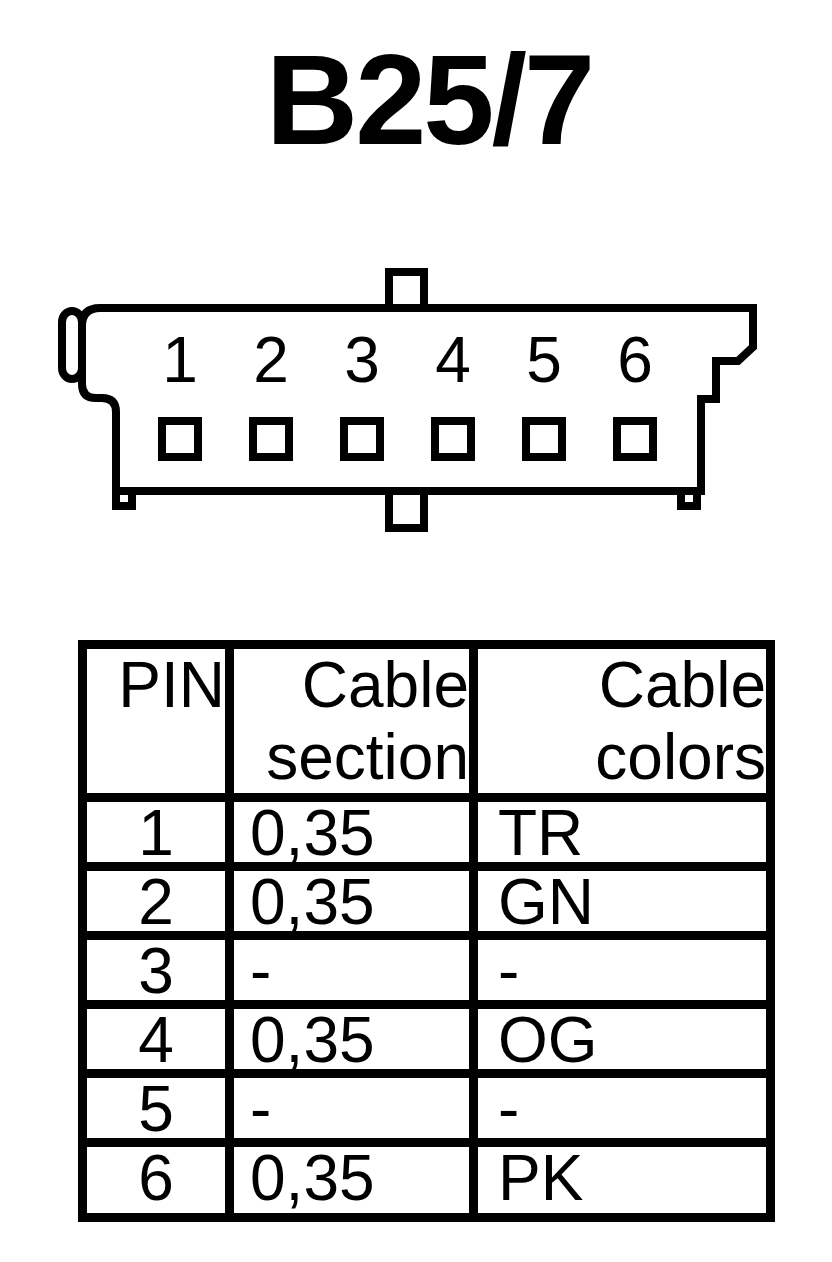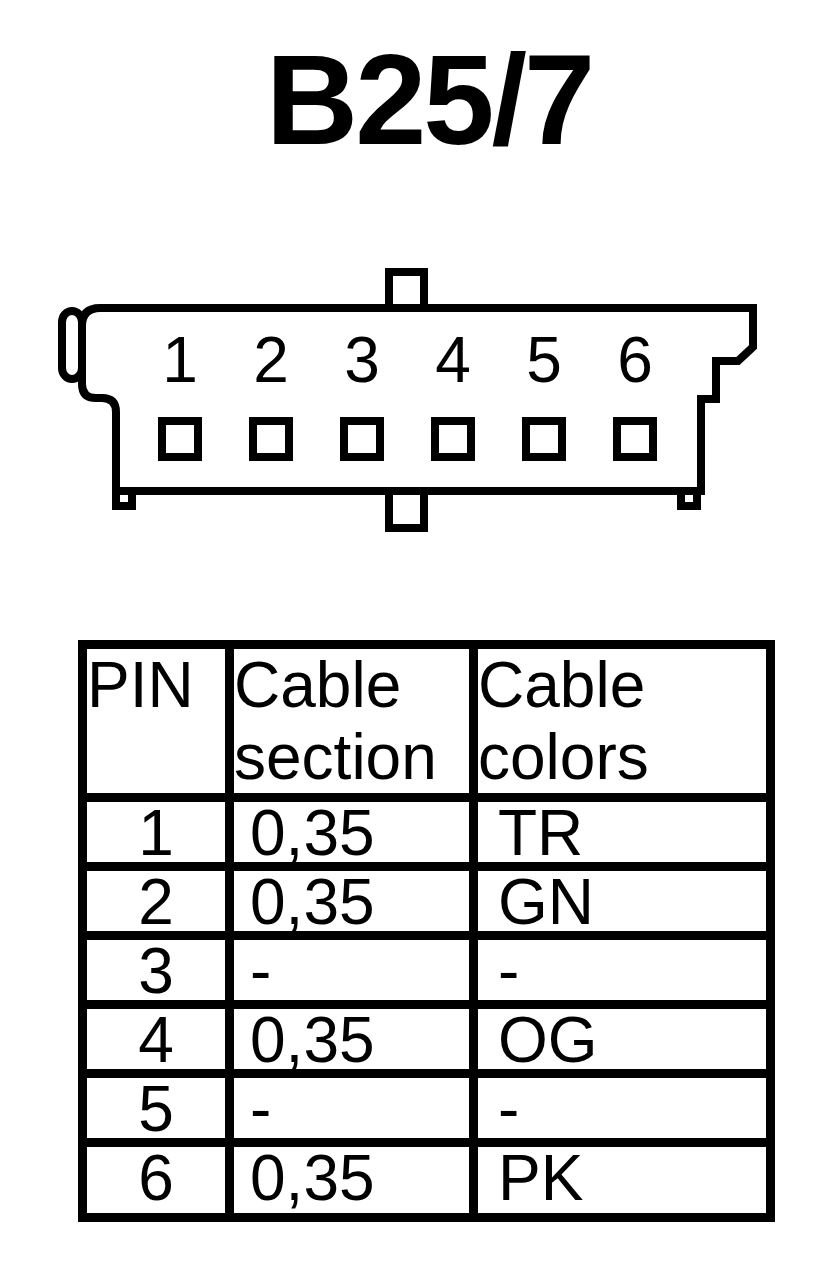--- a/index.html
+++ b/index.html
@@ -57,21 +57,21 @@
     width: 688px;
     font-size: 64px;
   }
   table.pin-table td {
     border: 9px solid #000000;
     vertical-align: top;
     overflow: visible;
   }
   td.hdr {
     height: 140px;
-    text-align: left;
+    text-align: right;
     line-height: 72px;
     padding: 0;
   }
   td.data {
     height: 58px;
     line-height: 58px;
     padding: 2px 0 0 0;
   }
   tr.last-row td.data { height: 64px; }
   td.c-pin  { text-align: center; }

